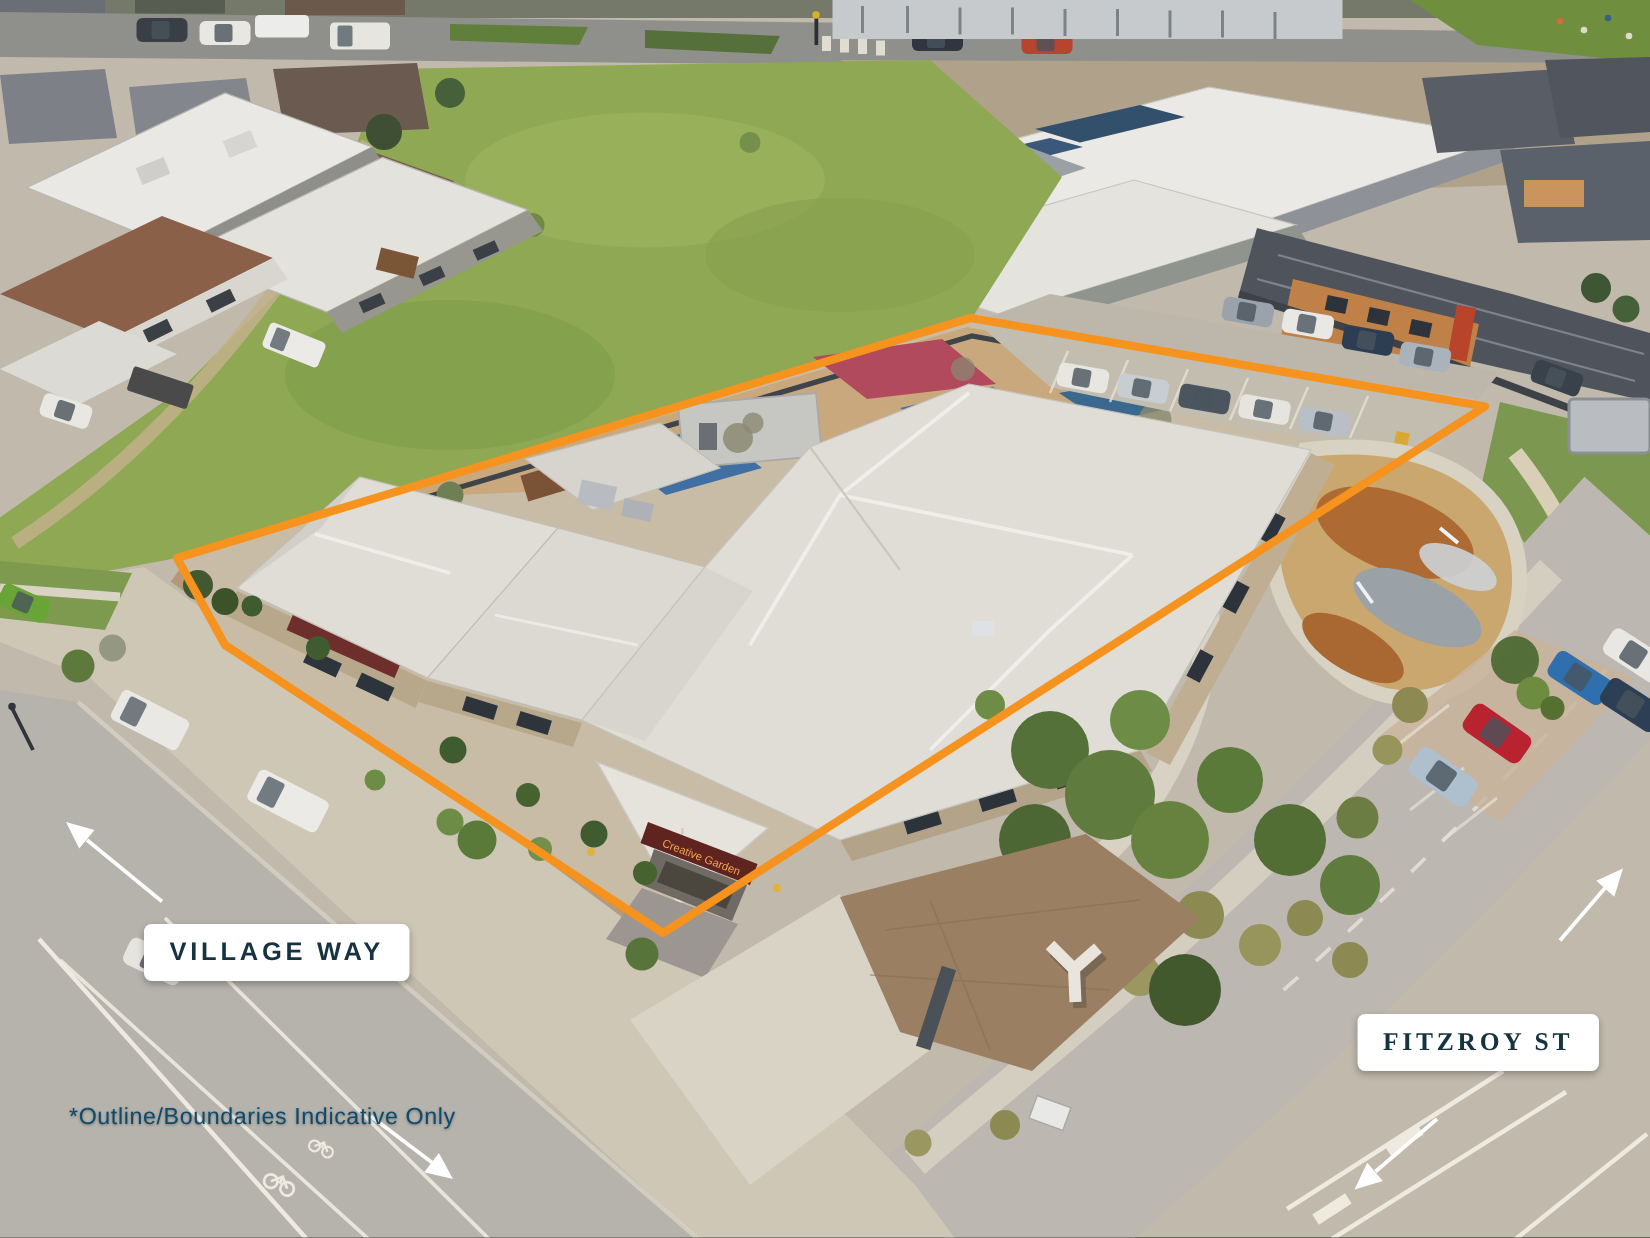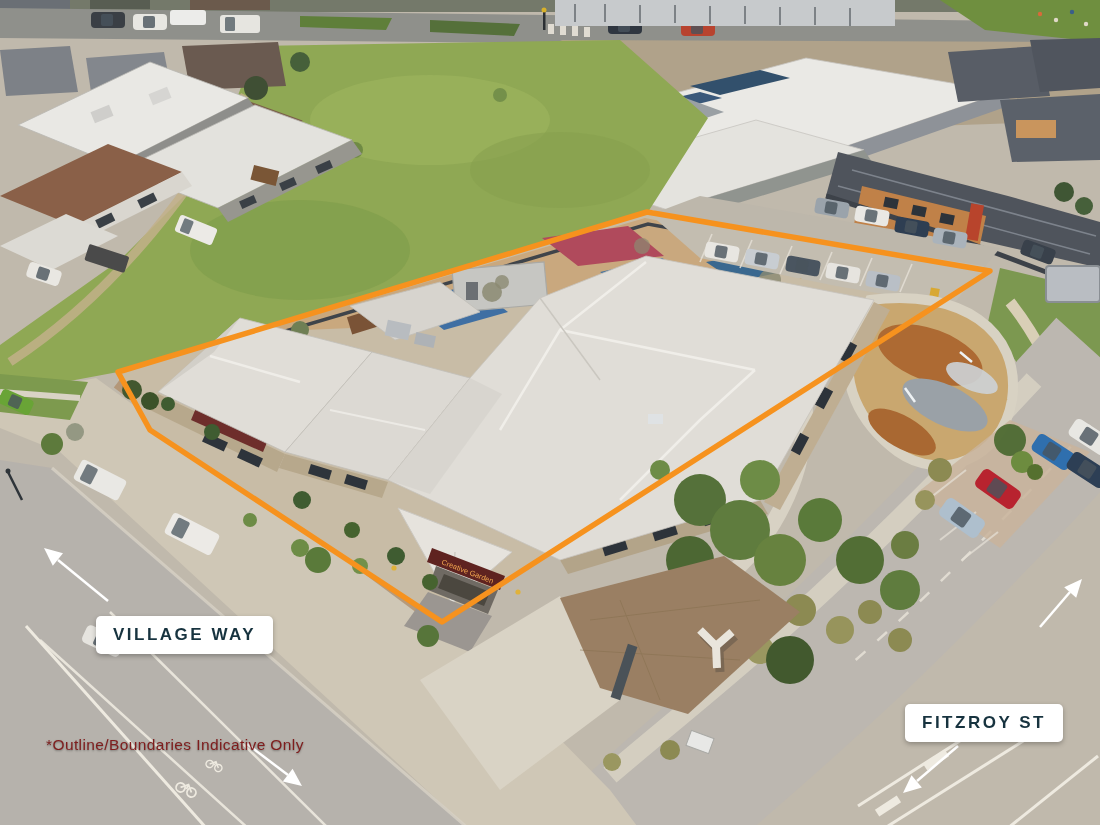--- a/index.html
+++ b/index.html
@@ -4,22 +4,22 @@
 <style>
   html,body{margin:0;padding:0;background:#1b1b1b;}
   .stage{position:relative;width:1100px;height:825px;overflow:hidden;
          font-family:"Liberation Sans",sans-serif;background:#c0baae;}
   .stage svg{position:absolute;left:0;top:0;}
   .street-label{position:absolute;background:#ffffff;color:#17333f;
     font-weight:bold;font-size:17px;letter-spacing:2.5px;
     padding:9px 17px;border-radius:5px;white-space:nowrap;
     box-shadow:0 2px 5px rgba(0,0,0,.28);}
   .village{left:96px;top:616px;}
-  .fitzroy{left:905px;top:704px;}
-  .disclaimer{position:absolute;left:46px;top:736px;color:#7f1d1d;
+  .fitzroy{left:905px;top:676px;font-family:Liberation Serif, serif;}
+  .disclaimer{position:absolute;left:46px;top:736px;color:#0c4a6e;
     font-size:15.5px;letter-spacing:.4px;
     text-shadow:0 1px 2px rgba(0,0,0,.35);}
 </style>
 </head>
 <body>
 
 <div class="stage">
 <svg width="1100" height="825" viewBox="0 0 1100 825">
   <defs>
     <g id="car">

